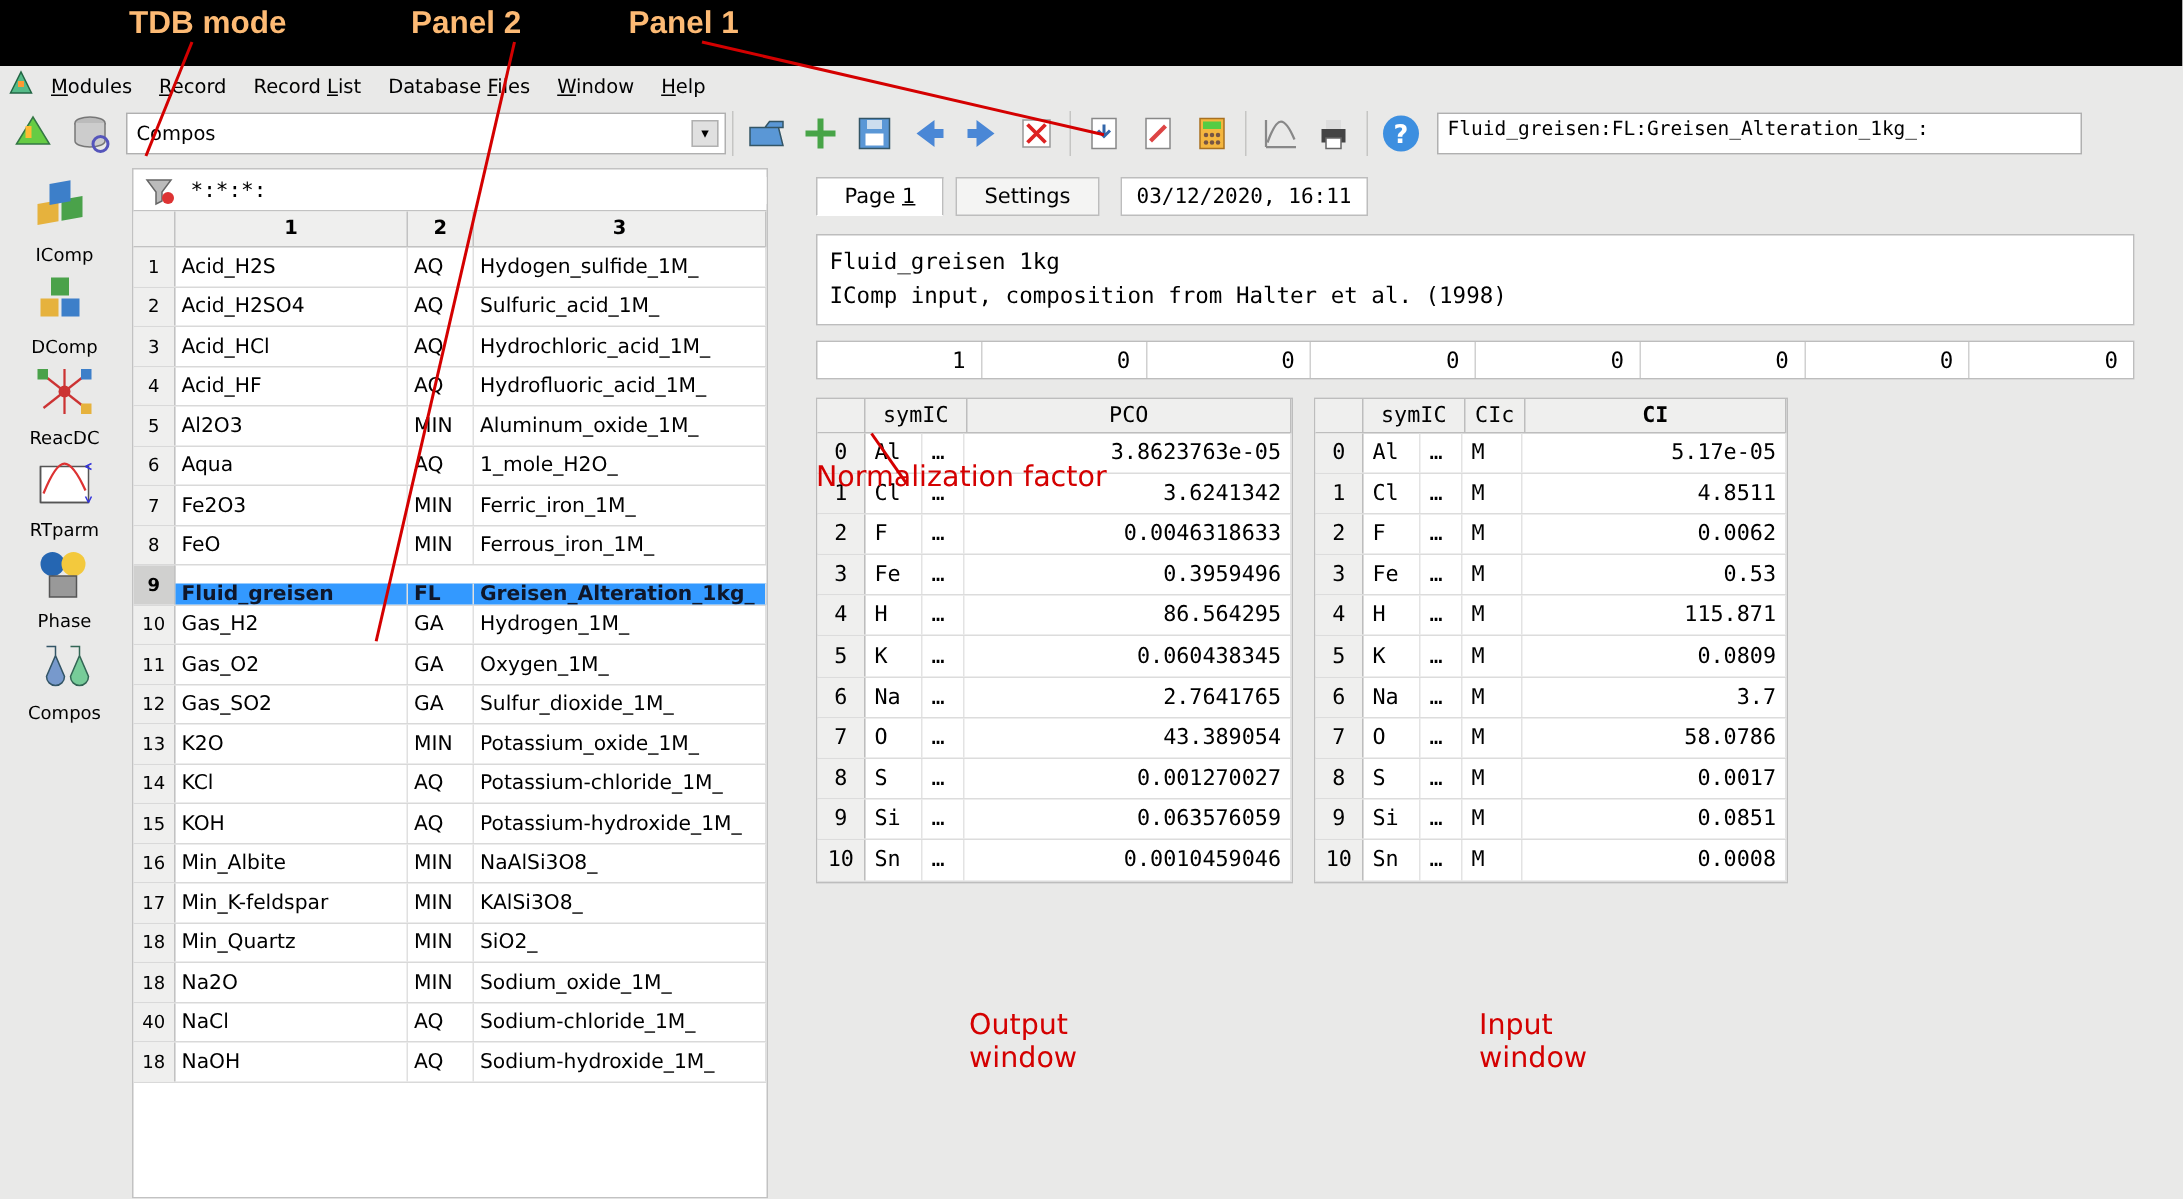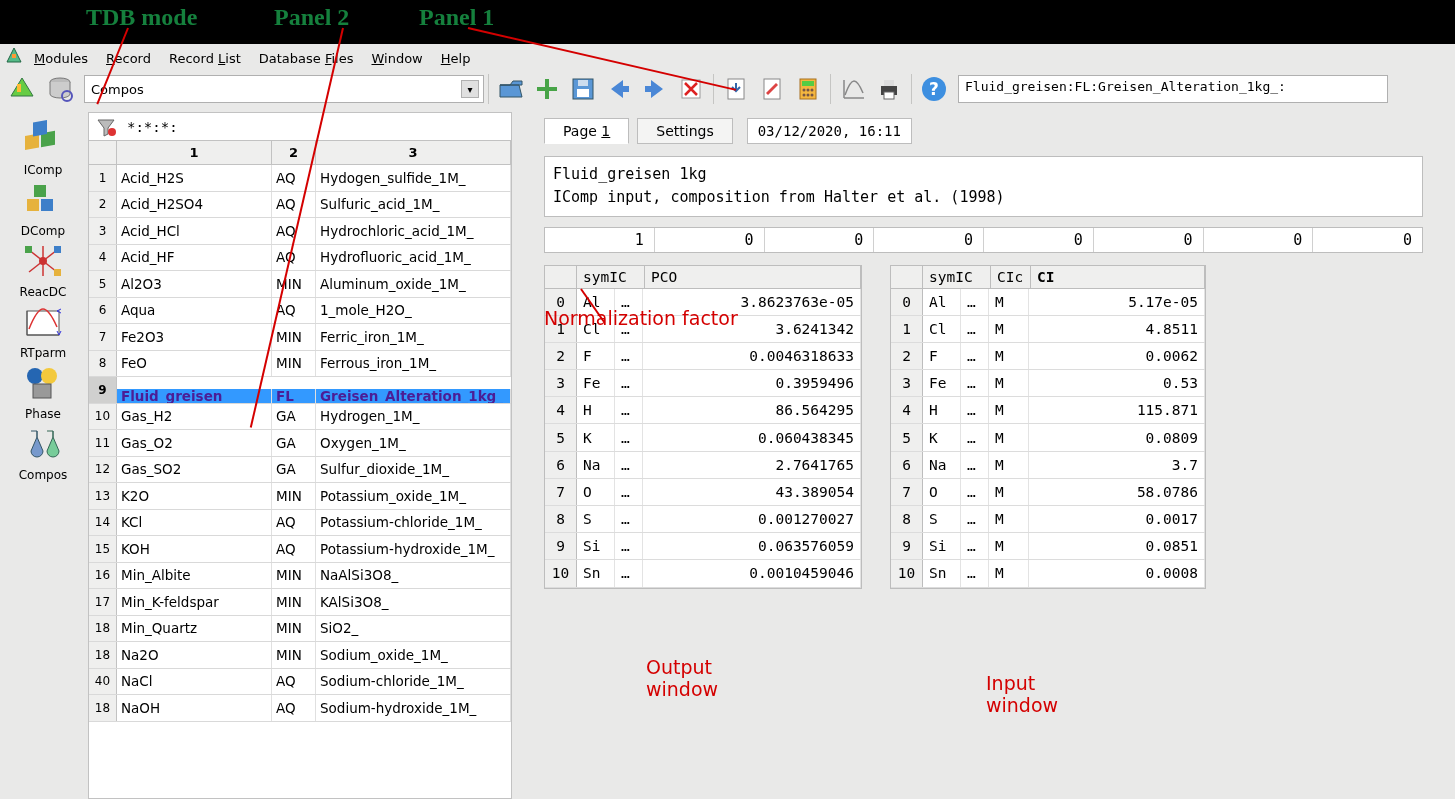--- a/index.html
+++ b/index.html
@@ -1,21 +1,21 @@
 <!DOCTYPE html>
 <html><head>
 <meta charset="utf-8">
 <style>
   * { box-sizing: border-box; }
   html, body { margin:0; padding:0; font-family: "DejaVu Sans", Arial, sans-serif; font-size:13px; color:#000; background:#e9e9e8; }
   body { width:1455px; height:799px; position:relative; overflow:hidden; }
 
   
   .anno-strip { position:absolute; top:0; left:0; right:0; height:44px; background:#000; z-index:5; }
-  .anno-text { position:absolute; color:#15803d; font-weight:600; font-size:24px; font-family:Liberation Serif, serif; }
+  .anno-text { position:absolute; color:#fdba74; font-weight:600; font-size:21px; font-family:Liberation Sans, sans-serif; }
   .anno-line { position:absolute; background:#d40000; height:2px; transform-origin:left center; z-index:6; }
 
   
   .menubar { position:absolute; top:44px; left:0; right:0; height:24px; background:#e9e9e8; display:flex; align-items:flex-end; padding-left:30px; gap:10px; }
   .menubar .logo { position:absolute; left:4px; top:2px; width:20px; height:18px; }
   .menu-item { padding:2px 4px; cursor:default; }
   .menu-item u { text-decoration:underline; }
 
   
   .toolbar-row { position:absolute; top:68px; left:0; right:0; height:42px; background:#e9e9e8; display:flex; align-items:center; }
@@ -40,37 +40,37 @@
   .lh-cell { border-right:1px solid #c2c2c2; display:flex; align-items:center; justify-content:center; font-size:13px; }
   .lc-num { width:28px; }
   .lc-1 { width:155px; }
   .lc-2 { width:44px; }
   .lc-3 { flex:1; }
   .list-body { overflow:hidden; }
   .list-row { display:flex; height:26.5px; border-bottom:1px solid #d9d9d9; }
   .list-row .rnum { width:28px; background:#efefee; border-right:1px solid #c2c2c2; display:flex; align-items:center; justify-content:center; font-size:12px; }
   .list-row .c { border-right:1px solid #e0e0e0; padding-left:4px; display:flex; align-items:center; font-size:13.5px; overflow:hidden; white-space:nowrap; }
   .list-row.sel .rnum { background:#d0d0cf; font-weight:bold; }
-  .list-row.sel .c { background:#3399ff; color:#4c1d95;margin-top:12px; }
+  .list-row.sel .c { background:#3399ff; color:#0f172a;margin-top:12px; }
   .list-row.sel { font-weight:600; }
 
   
   .panel1 { position:absolute; top:112px; left:516px; right:4px; bottom:0; background:#e9e9e8; }
   .tabs { display:flex; gap:8px; align-items:center; padding:6px 2px 8px 28px; }
   .tab { border:1px solid #bdbdbd; background:#f4f4f3; padding:4px 18px; font-size:14px; cursor:pointer; }
   .tab.active { background:#fff; border-bottom-color:#fff; }
   .ts-box { border:1px solid #bdbdbd; background:#fff; padding:4px 10px; font-family:monospace; font-size:14px; margin-left:6px; }
 
   .desc-box { margin:4px 28px 10px 28px; border:1px solid #bdbdbd; background:#fff; padding:6px 8px; font-family:monospace; font-size:15px; line-height:1.55; }
 
   .norm-row { margin:4px 28px 2px 28px; display:flex; border:1px solid #bdbdbd; background:#fff; height:26px; }
   .norm-row .nc { flex:1; text-align:right; padding:3px 10px; font-family:monospace; font-size:15px; border-right:1px solid #d0d0d0; }
   .norm-row .nc:last-child { border-right:none; }
 
-  .tables-wrap { display:flex; gap:28px; margin:12px 0 0 28px; }
+  .tables-wrap { display:flex; gap:14px; margin:12px 0 0 28px;text-align:center; }
   .mini-table { border:1px solid #bdbdbd; background:#fff; font-family:monospace; font-size:14.5px; }
   .mt-head { display:flex; background:#efefee; border-bottom:1px solid #bdbdbd; }
   .mt-head .mtc { border-right:1px solid #bdbdbd; padding:3px 6px; }
   .mt-row { display:flex; border-bottom:1px solid #dcdcdc; height:27.2px; }
   .mt-row .rn { width:32px; background:#efefee; border-right:1px solid #bdbdbd; display:flex; align-items:center; justify-content:center; }
   .mt-row .mtc { border-right:1px solid #e3e3e3; padding:3px 6px; display:flex; align-items:center; }
   .mtc.num { justify-content:flex-end; }
 
   .red-label { position:absolute; color:#d40000; font-weight:500; font-size:19px; }
 
@@ -580,17 +580,17 @@
             <div class="rn">10</div>
     <div class="mtc" style="width:38px;">Sn</div>
     <div class="mtc" style="width:28px;">…</div>
     <div class="mtc" style="width:40px;">M</div>
     <div class="mtc num" style="flex:1;">0.0008</div>
           </div>
         </div>
     </div>
   </div>
 
-  <div class="red-label" style="left:130px; top:544px; white-space:pre-line;">Output
+  <div class="red-label" style="left:130px; top:560px; white-space:pre-line;">Output
 window</div>
   <div class="red-label" style="left:470px; top:560px; white-space:pre-line;">Input
 window</div>
 </div>
 
 </body></html>

